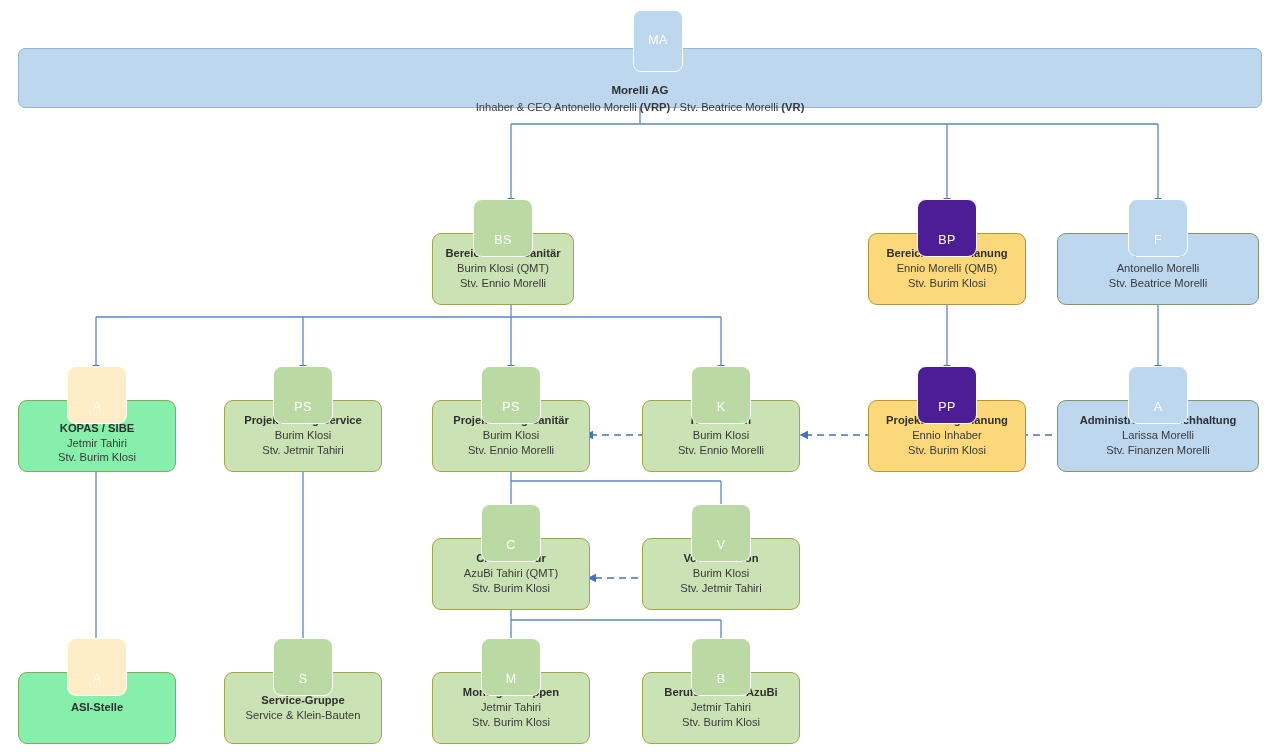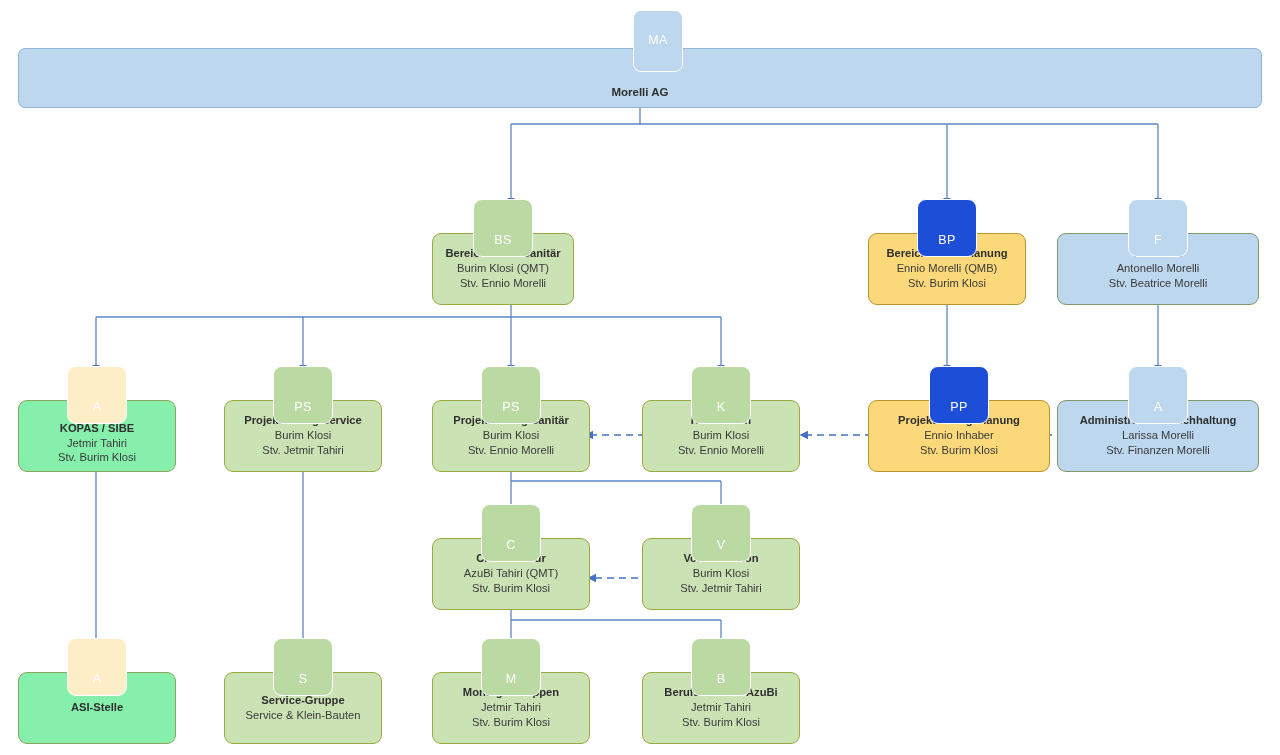--- a/index.html
+++ b/index.html
@@ -77,33 +77,33 @@
   .node .line {
     font-size: 11.2px;
     color: #3a3a3a;
   }
   .node .line b { font-weight: bold; }
 
   
   .green  .body  { background: #cbe2b5; border-color: #9aa83f; }
   .green  .badge { background: #bbd9a2; }
   .yellow .body  { background: #fbd87a; border-color: #b8962f; }
-  .yellow .badge { background: #1d4ed8; text-align: right; }
+  .yellow .badge { background: #4c1d95; text-align: right; }
   .cream  .body  { background: #86efac; border-color: #8ba65a; }
   .cream  .badge { background: #fdeec8; }
   .blue   .body  { background: #bcd7ee; border-color: #7f9a66; justify-content: center; }
   .blue   .badge { background: #bcd7ee; }
 
   
   #root-node .body {
     border-radius: 7px;
     border: 1.2px solid #93b4d4;
     background: #bcd7ee;
-    justify-content: flex-end;
-    padding-top: 26px;
+    justify-content: flex-start;
+    padding-top: 34px;
   }
   #root-node .badge {
     width: 50px;
     height: 62px;
     margin-left: -25px;
     top: -38px;
     background: #bcd7ee;
     border: 1.6px solid #ffffff;
     border-radius: 8px;
     align-items: flex-end;
@@ -163,20 +163,21 @@
       <path d="M645,435 L585,435" marker-end="url(#arrL)"></path>
       <path d="M1052,435 L800,435" marker-end="url(#arrL)"></path>
       <path d="M650,578 L588,578" marker-end="url(#arrL)"></path>
     </g>
   </svg>
 
   <div class="node blue" id="root-node" style="left:18px; top:48px; width:1244px; height:60px;">
     <div class="badge" style="left:640px;">MA</div>
     <div class="body">
       <div class="title">Morelli AG</div>
+      <div class="line"><span>Inhaber &amp; CEO Antonello Morelli </span><b>(VRP)</b><span> / Stv. Beatrice Morelli </span><b>(VR)</b></div>
     </div>
   </div>
 
   <div class="node green" style="left:432px; top:233px; width:142px; height:72px;">
     <div class="badge">BS</div>
     <div class="body">
       <div class="title">Bereichsleiter Sanitär</div>
       <div class="line">Burim Klosi (QMT)</div>
       <div class="line">Stv. Ennio Morelli</div>
     </div>
@@ -230,21 +231,21 @@
 
   <div class="node green" style="left:642px; top:400px; width:158px; height:72px;">
     <div class="badge">K</div>
     <div class="body">
       <div class="title">Kalkulation</div>
       <div class="line">Burim Klosi</div>
       <div class="line">Stv. Ennio Morelli</div>
     </div>
   </div>
 
-  <div class="node yellow" style="left:868px; top:400px; width:182px; height:72px;">
+  <div class="node yellow" style="left:868px; top:400px; width:158px; height:72px;">
     <div class="badge">PP</div>
     <div class="body">
       <div class="title">Projektleitung Planung</div>
       <div class="line">Ennio Inhaber</div>
       <div class="line">Stv. Burim Klosi</div>
     </div>
   </div>
 
   <div class="node blue" style="left:1057px; top:400px; width:202px; height:72px;">
     <div class="badge">A</div>

